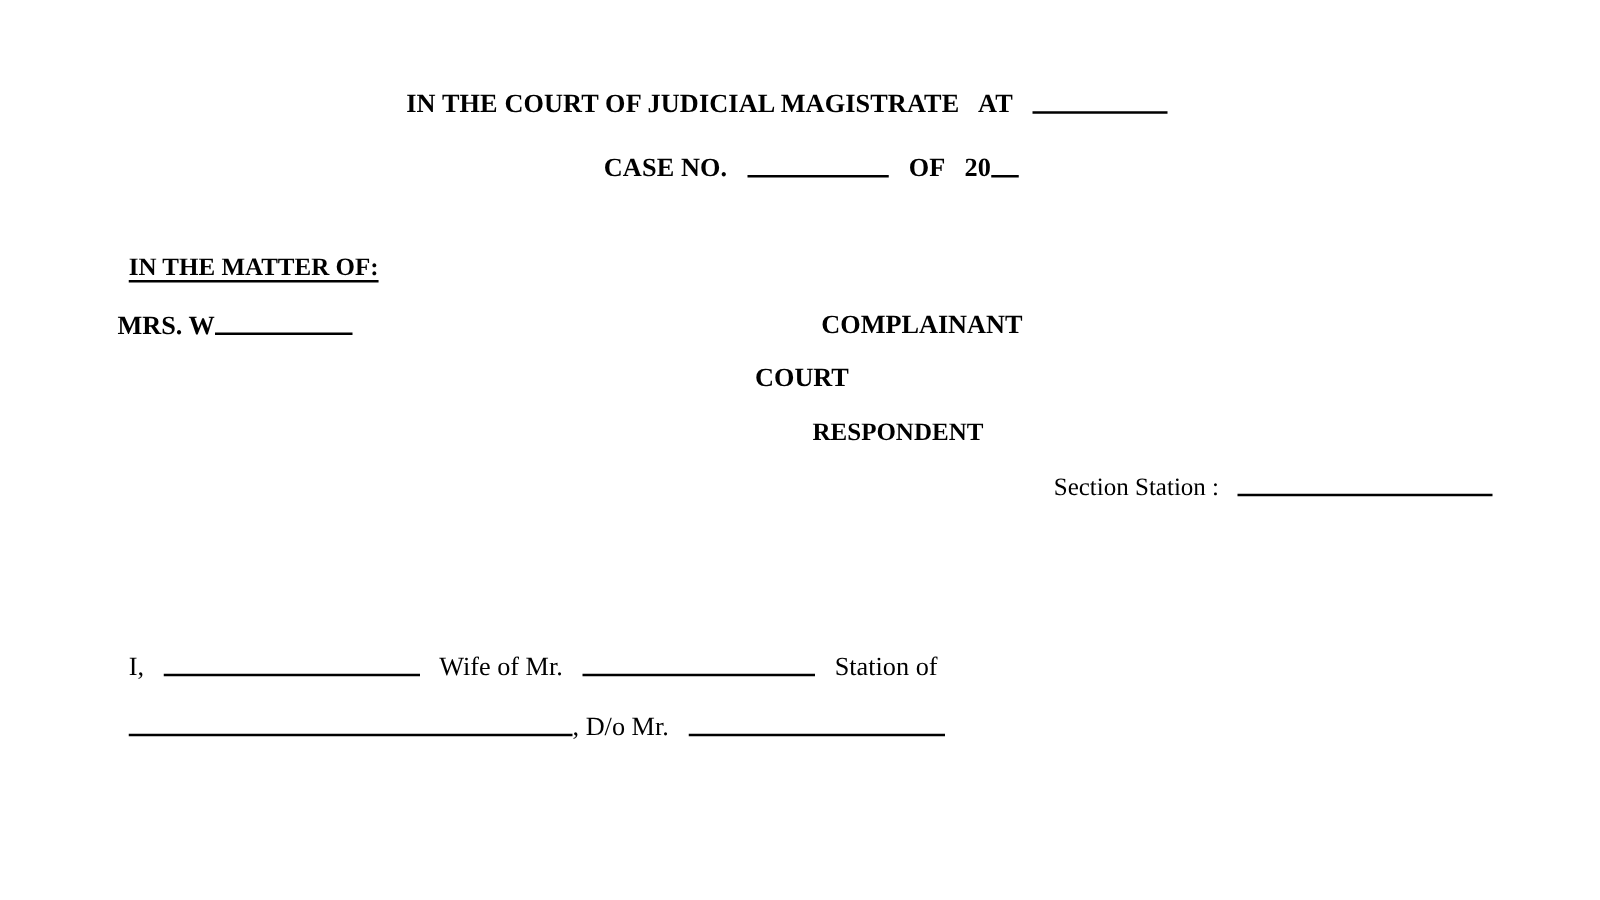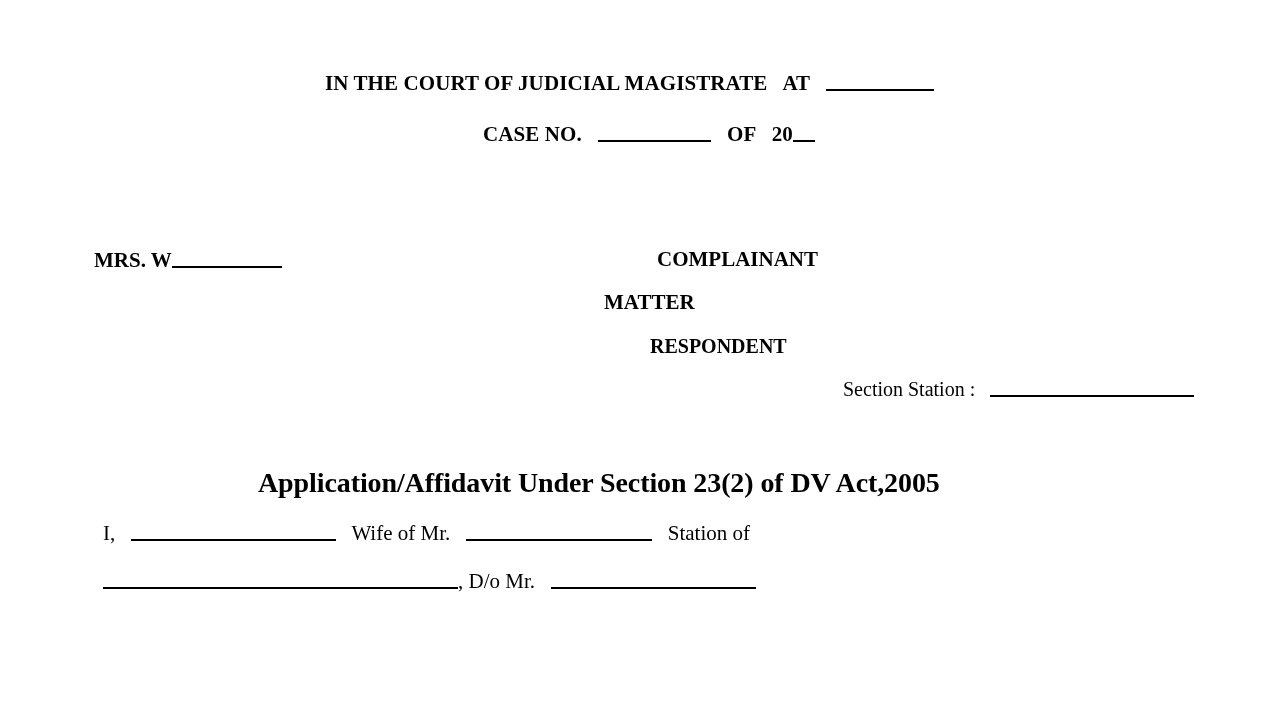--- a/index.html
+++ b/index.html
@@ -135,37 +135,37 @@
   <div class="line bold" id="case-no-line">
     <span>CASE NO.</span>
     <span>&nbsp;</span>
     <span class="blank" style="width:113px;"></span>
     <span>&nbsp;</span>
     <span>OF</span>
     <span>&nbsp;</span>
     <span>20</span><span class="blank" style="width:22px;"></span>
   </div>
 
+  <div class="line bold u-underline" id="matter-of">IN THE MATTER OF:</div>
 
   <div class="line bold" id="complainant-name">
     <span>MRS. W</span><span class="blank" style="width:110px;"></span>
   </div>
   <div class="line bold" id="complainant-label">COMPLAINANT</div>
 
-  <div class="line bold" id="versus-label">MATTER</div>
+  <div class="line bold" id="versus-label">COURT</div>
 
   <div class="line bold" id="respondent-label">RESPONDENT</div>
 
   <div class="line normal" id="police-station">
     <span>Section Station :</span>
     <span>&nbsp;</span>
     <span class="blank" style="width:204px;"></span>
   </div>
 
-  <div class="line bold" id="doc-title">Application/Affidavit Under Section 23(2) of DV Act,2005</div>
 
   <div class="line normal" id="body-line-1">
     <span>I,</span>
     <span>&nbsp;</span>
     <span class="blank" style="width:205px;"></span>
     <span>&nbsp;</span>
     <span>Wife of Mr.</span>
     <span>&nbsp;</span>
     <span class="blank" style="width:186px;"></span>
     <span>&nbsp;</span>

